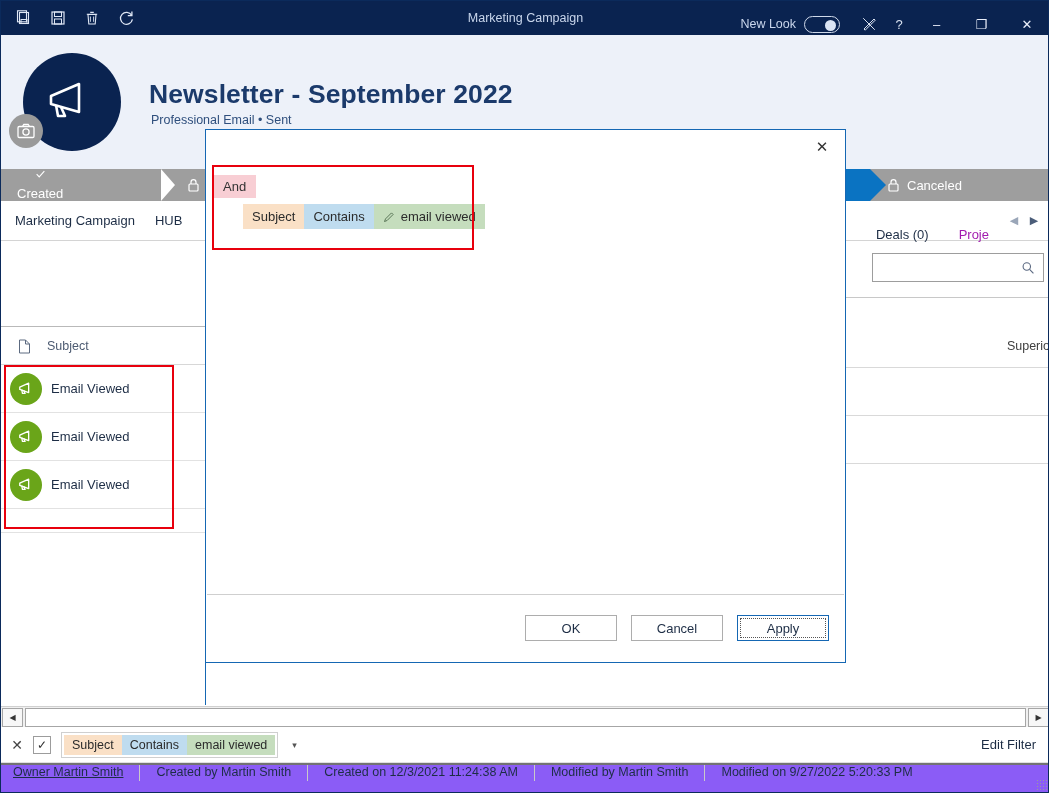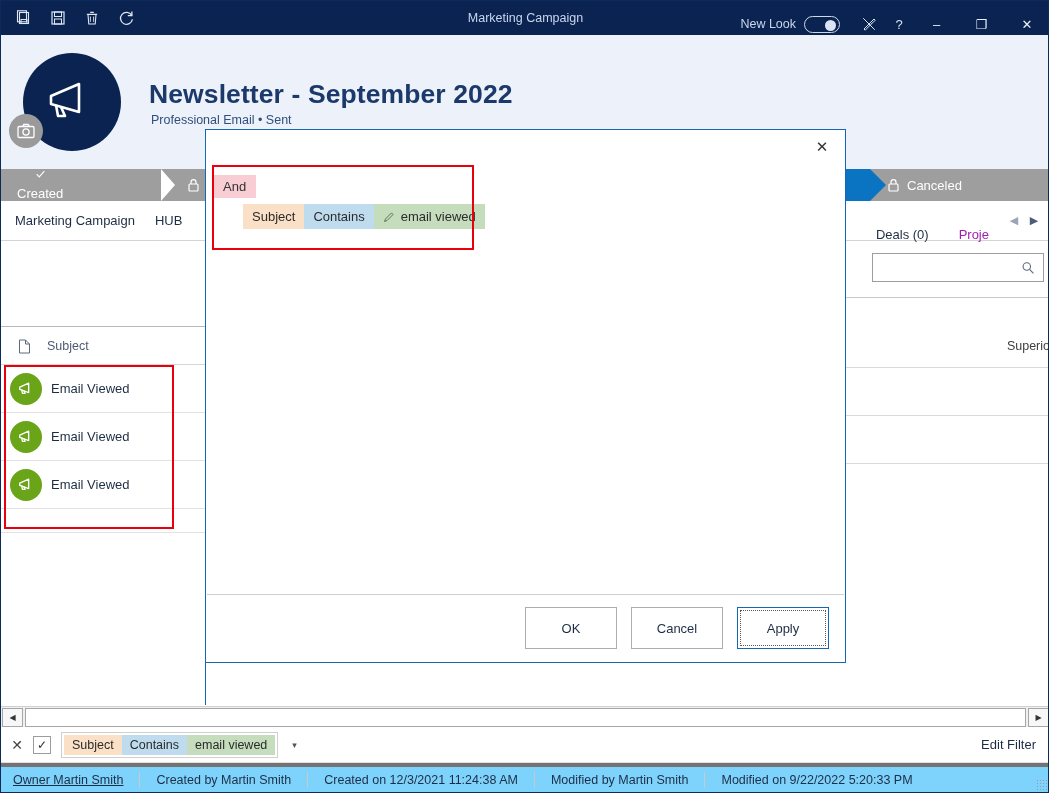--- a/index.html
+++ b/index.html
@@ -324,24 +324,24 @@
   }
   .editfilter {
     position: absolute; right: 14px;
     font-size: 13px; color: #1d2d45;
   }
 
   
   .statusbar {
     position: absolute; left: 0; top: 762px;
     width: 1049px; height: 30px;
-    background: #7dd3fc;
-    display: flex; align-items: center;
+    background: #8b5cf6;
+    display: flex; align-items: flex-start;
     font-size: 12.5px; color: #1d2d45;
-    border-top: 4px solid #737373;
+    border-top: 2px solid #737373;
   }
   .sb-item { padding: 0 16px; white-space: nowrap; }
   .sb-item.first { padding-left: 12px; text-decoration: underline; }
   .sb-sep { width: 1px; height: 16px; background: #c9c9c9; }
   .grip {
     position: absolute; right: 2px; bottom: 2px;
     width: 12px; height: 12px;
     background-image:
       radial-gradient(#9a9a9a 36%, transparent 38%);
     background-size: 3px 3px;
@@ -395,21 +395,21 @@
   .cond.field { background: #fae0c6; }
   .cond.op { background: #bfdcef; }
   .cond.val { background: #c5ddbd; display:flex; align-items:center; gap:6px; }
   .dlg-buttons {
     position: absolute; left: 0; bottom: 0;
     width: 639px; height: 68px;
     display: flex; align-items: center; justify-content: flex-end;
     gap: 14px; padding-right: 16px;
   }
   .btn {
-    width: 92px; height: 42px;
+    width: 92px; height: 26px;
     border: 1px solid #adadad; background: #ffffff;
     font-size: 13px; color: #1d2d45;
     display: flex; align-items: center; justify-content: center;
   }
   .btn.primary {
     border: 1.5px solid #1567b3;
     position: relative;
   }
   .btn.primary .focusring {
     position: absolute; left: 2px; top: 2px; right: 2px; bottom: 2px;
@@ -653,17 +653,17 @@
 
   <div class="statusbar">
     <div class="sb-item first">Owner Martin Smith</div>
     <div class="sb-sep"></div>
     <div class="sb-item">Created by Martin Smith</div>
     <div class="sb-sep"></div>
     <div class="sb-item">Created on 12/3/2021 11:24:38 AM</div>
     <div class="sb-sep"></div>
     <div class="sb-item">Modified by Martin Smith</div>
     <div class="sb-sep"></div>
-    <div class="sb-item">Modified on 9/22/2022 5:20:33 PM</div>
+    <div class="sb-item">Modified on 9/27/2022 5:20:33 PM</div>
     <div class="grip"></div>
   </div>
 
 </div>
 
 </body></html>

